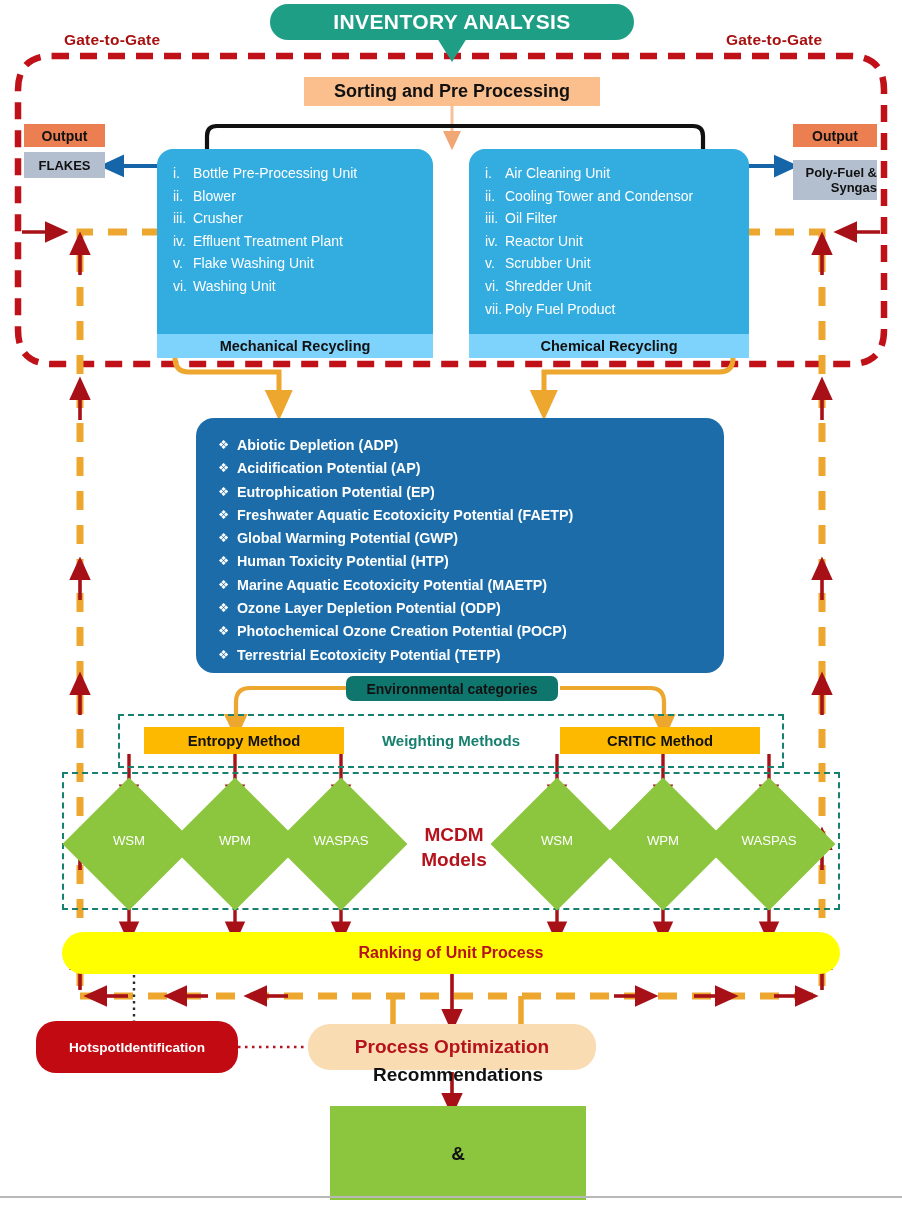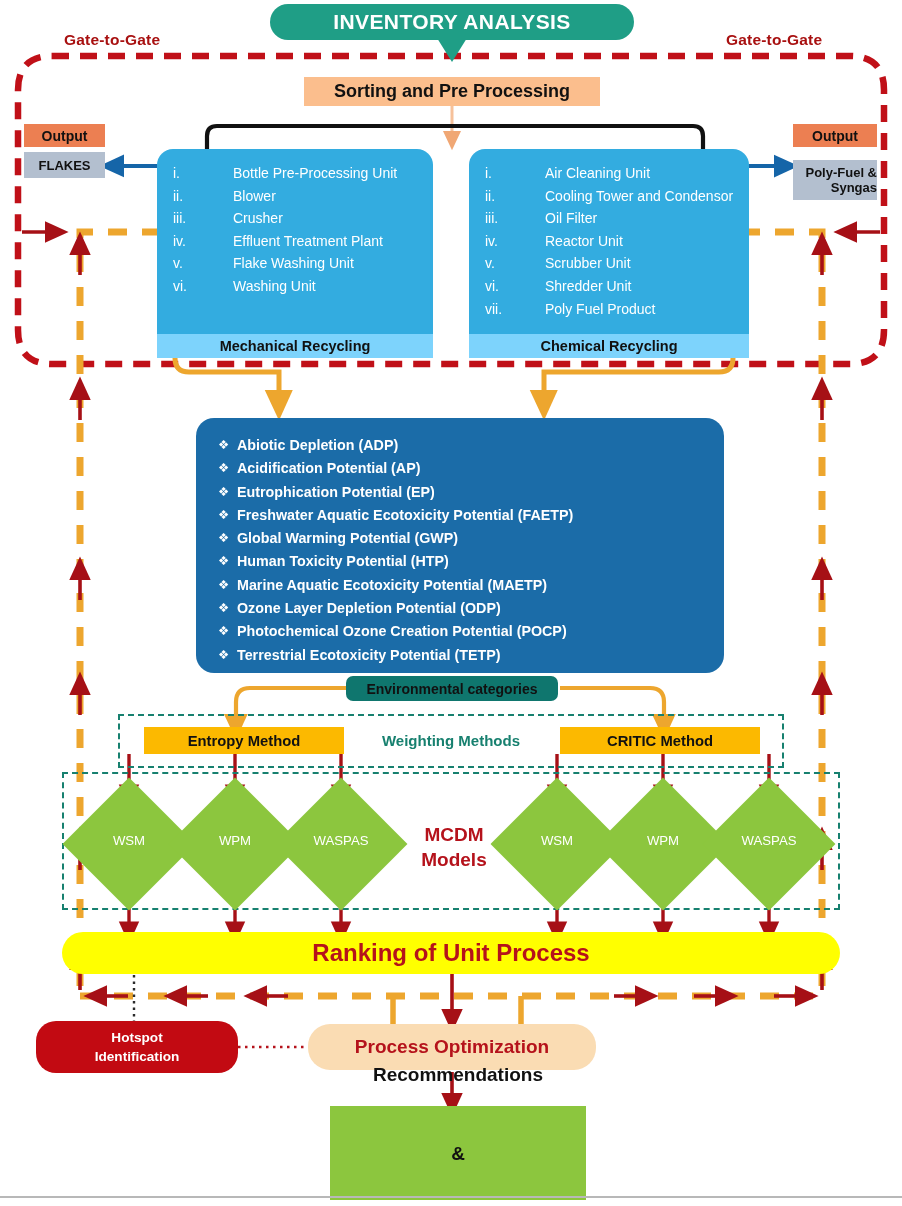--- a/index.html
+++ b/index.html
@@ -17,21 +17,21 @@
   
   .out-top{background:#ec7f52;color:#111;font-size:14px;font-weight:bold;}
   .out-bot{background:#b3bfcf;color:#111;font-size:13px;font-weight:bold;line-height:15px;}
 
   
   .rec-body{background:#33ace0;border-radius:16px 16px 0 0;}
   .rec-foot{background:#7dd3fc;color:#111;font-size:14.5px;font-weight:bold;}
   .rec-list{list-style:none;margin:0;padding:13px 0 0 0;color:#ffffff;font-size:14px;line-height:22.6px;}
   .rec-list li{display:flex;}
   .rec-list .rn{width:36px;padding-left:16px;box-sizing:border-box;font-style:normal;}
-  .rec-list .rt{flex:1;margin-left:40px;}
+  .rec-list .rt{flex:1;}
 
   
   .impact{background:#1b6ca8;border-radius:18px;}
   .imp-list{list-style:none;margin:0;padding:16px 0 0 0;color:#fff;font-size:14.3px;font-weight:bold;line-height:23.3px;}
   .imp-list li{display:flex;padding-left:22px;}
   .imp-list .dia{width:19px;font-size:12.5px;font-weight:normal;line-height:23.3px;}
 
   
   .env-cat{background:#0f766e;color:#111;font-size:14px;font-weight:bold;border-radius:7px;}
   .w-dash{border:2.2px dashed #17806f;background:transparent;}
@@ -39,21 +39,21 @@
   .w-title{color:#17806f;font-size:15px;font-weight:bold;}
 
   
   .m-dash{border:2.2px dashed #17806f;background:transparent;}
   .dmd{width:94px;height:94px;background:#8cc63e;transform:rotate(45deg);}
   .dmd-wrap{position:absolute;width:94px;height:94px;}
   .dmd-lbl{position:absolute;left:-14px;top:36px;width:122px;text-align:center;color:#ffffff;font-size:13.2px;}
   .mcdm-t{color:#b5121b;font-size:19px;font-weight:bold;line-height:25px;text-align:center;}
 
   
-  .rank{background:#ffff00;color:#b5121b;font-size:24px;font-weight:bold;border-radius:22px;}
+  .rank{background:#ffff00;color:#b5121b;font-size:16px;font-weight:bold;border-radius:22px;}
   .hotspot{background:#c20a12;color:#fff;font-size:13.6px;font-weight:bold;line-height:19px;border-radius:20px;}
   .procopt{background:#fadcb3;color:#b5121b;font-size:19px;font-weight:bold;border-radius:22px;}
   .recs{background:#8cc63e;color:#111;font-size:19px;font-weight:bold;line-height:33px;}
   .btm-rule{background:#b8b8b8;}
 </style>
 </head>
 <body>
 
 <div id="stage">
 
@@ -306,21 +306,21 @@
     <div class="dmd"></div>
     <div class="dmd-lbl">WPM</div>
   </div>
   <div class="abs dmd-wrap" style="left:722px;top:797px;">
     <div class="dmd"></div>
     <div class="dmd-lbl">WASPAS</div>
   </div>
 
   <div class="abs ctr rank" style="left:62px;top:932px;width:778px;height:42px;">Ranking of Unit Process</div>
 
-  <div class="abs ctr hotspot" style="left:36px;top:1021px;width:202px;height:52px;flex-direction:column;">
+  <div class="abs ctr hotspot" style="left:36px;top:1021px;width:202px;height:52px;flex-direction:row;">
     <div>Hotspot</div>
     <div>Identification</div>
   </div>
 
   <div class="abs ctr procopt" style="left:308px;top:1024px;width:288px;height:46px;">Process Optimization</div>
 
   <div class="abs ctr recs" style="left:330px;top:1106px;width:256px;height:94px;flex-direction:column;gap:46px;">
     <div>Recommendations</div>
     <div>&amp;</div>
     <div>Policy implications</div>

